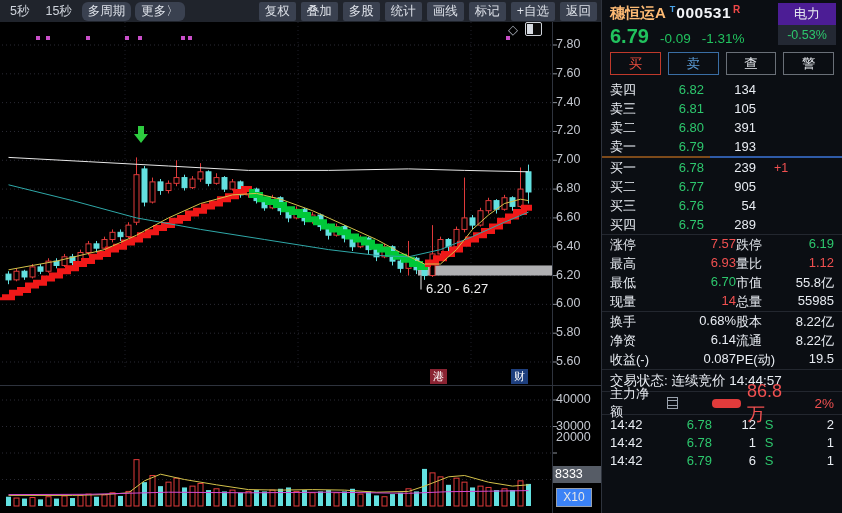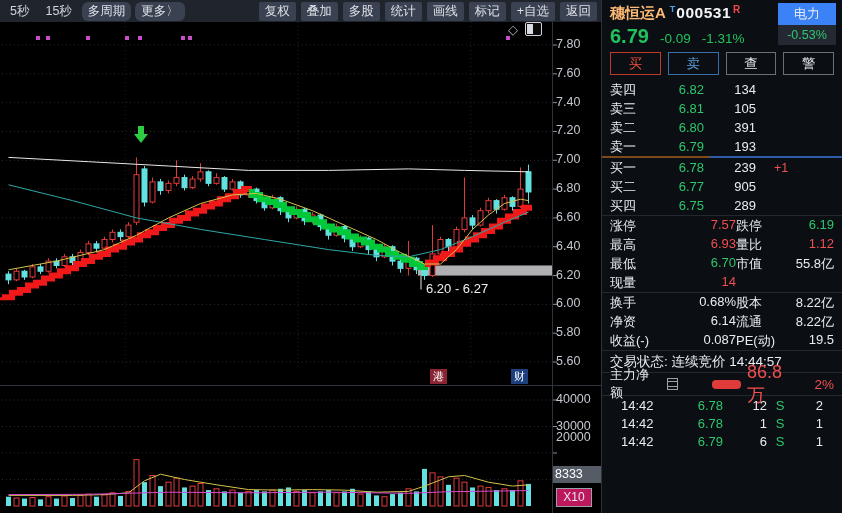--- a/index.html
+++ b/index.html
@@ -21,36 +21,36 @@
   .plabel{position:absolute;width:42px;text-align:left;font-size:12.5px;color:#c4c8d0;pointer-events:none;}
   .corner-icons{position:absolute;left:508px;top:22px;display:flex;align-items:center;gap:7px;}
   .diamond-ic{color:#aeb4bf;font-size:13px;line-height:13px;}
   .panel-ic{width:15px;height:12px;border:1px solid #cfd3da;border-radius:2px;position:relative;background:#0a0a0a;}
   .panel-ic::after{content:"";position:absolute;left:1px;top:1px;bottom:1px;width:6px;background:#d7dbe2;}
   .mkt-tag{position:absolute;top:369px;width:17px;height:15px;line-height:15px;text-align:center;
            font-size:11px;color:#fff;cursor:default;}
   .vol-cur-tag{position:absolute;left:553px;top:466px;width:46px;height:17px;background:#565c66;
                color:#fff;font-size:12.5px;line-height:17px;text-align:left;padding-left:2px;}
   .vol-mult{position:absolute;left:556px;top:488px;width:34px;height:17px;border:1px solid #9aa0a8;
-            color:#e8e8e8;font-size:12px;line-height:17px;text-align:center;background:#be185d;}
+            color:#e8e8e8;font-size:12px;line-height:17px;text-align:center;background:#3b82f6;}
   
   .quote{position:absolute;left:601px;top:0;width:241px;height:513px;background:#0b0e13;
          border-left:1px solid #2e333d;box-sizing:border-box;font-size:13px;color:#e8ecf2;}
   .r{color:#f05050;} .g{color:#2dc76d;} .w{color:#e8ecf2;}
   .q-header{position:relative;height:50px;}
   .q-line1{position:absolute;left:8px;top:4px;display:flex;align-items:flex-start;}
   .q-name{color:#fdba74;font-size:15px;font-weight:bold;}
   .q-t{color:#4aa3e8;font-size:9px;font-weight:bold;margin:0 1px 0 4px;}
   .q-code{color:#f2f4f8;font-size:15.5px;font-weight:bold;letter-spacing:.5px;}
   .q-r{color:#f04848;font-size:10px;font-weight:bold;margin-left:2px;}
   .q-line2{position:absolute;left:8px;top:25px;display:flex;align-items:baseline;gap:11px;}
   .q-price{color:#21c25e;font-size:20px;font-weight:bold;}
   .q-chg{color:#21c25e;font-size:13.5px;}
   .q-sector{position:absolute;right:6px;top:3px;width:58px;text-align:center;cursor:pointer;}
-  .q-sector-name{height:22px;line-height:22px;background:#3b82f6;color:#e8ecf2;font-size:13px;}
+  .q-sector-name{height:22px;line-height:22px;background:#4c1d95;color:#e8ecf2;font-size:13px;}
   .q-sector-chg{height:20px;line-height:20px;background:#232833;color:#2dc76d;font-size:12.5px;}
   .q-actions{height:30px;display:flex;gap:7px;padding:2px 8px 0;box-sizing:border-box;}
   .q-btn{flex:1;height:23px;line-height:21px;text-align:center;font-size:13.5px;background:transparent;
          border:1px solid #6a7078;color:#e6e9ee;box-sizing:border-box;cursor:pointer;}
   .q-btn.buy{border-color:#c0392b;color:#e74c3c;}
   .q-btn.sell{border-color:#3a6ea5;color:#5a9bd5;}
   .book-row{height:19px;display:flex;align-items:center;padding:0 8px;}
   .book-row .lbl{width:44px;}
   .book-row .prc{width:50px;text-align:right;}
   .book-row .vol{width:52px;text-align:right;color:#e8ecf2;}
@@ -61,21 +61,21 @@
   .stat-half1{width:126px;display:flex;justify-content:flex-end;}
   .stat-half2{flex:1;display:flex;}
   .stat-row .val{margin-left:auto;}
   .q-session{height:21px;line-height:21px;padding:0 8px;font-size:13.5px;white-space:nowrap;}
   .q-flow{height:22px;display:flex;align-items:center;padding:0 8px;gap:6px;}
   .doc-icon{width:11px;height:12px;border:1px solid #9aa2ad;box-sizing:border-box;
             background:repeating-linear-gradient(to bottom,transparent 0 2px,#9aa2ad 2px 3px,transparent 3px 5px);}
   .flow-bar{width:30px;height:9px;border-radius:4px;background:#e03b3b;margin-left:28px;}
   .q-flow .fv{margin-left:auto;font-size:18px;}
   .q-flow .fp{width:30px;text-align:right;font-size:13.5px;}
-  .tick-row{height:18px;display:flex;align-items:center;padding:0 19px;}
+  .tick-row{height:18px;display:flex;align-items:center;padding:0 8px;}
   .tick-row .tt{width:40px;}
   .tick-row .tp{width:62px;text-align:right;}
   .tick-row .tv{width:44px;text-align:right;}
   .tick-row .ts{width:26px;text-align:center;}
   .tick-row .tc{flex:1;text-align:right;}
 </style>
 </head>
 <body>
 
 <div class="app">
@@ -451,20 +451,26 @@
           <span class="vol">239</span>
           <span class="ext r">+1</span>
         </div>
         <div class="book-row">
           <span class="lbl w">买二</span>
           <span class="prc g">6.77</span>
           <span class="vol">905</span>
           <span class="ext r"></span>
         </div>
         <div class="book-row">
+          <span class="lbl w">买三</span>
+          <span class="prc g">6.76</span>
+          <span class="vol">54</span>
+          <span class="ext r"></span>
+        </div>
+        <div class="book-row">
           <span class="lbl w">买四</span>
           <span class="prc g">6.75</span>
           <span class="vol">289</span>
           <span class="ext r"></span>
         </div>
       </div>
     <div class="q-sep"></div>
     <div id="q-statsA">
         <div class="stat-row">
           <span class="stat-half1">
@@ -493,20 +499,24 @@
           </span>
           <span class="stat-half2">
             <span class="w">市值</span>
             <span class="val w">55.8亿</span>
           </span>
         </div>
         <div class="stat-row">
           <span class="stat-half1">
             <span class="w">现量</span>
             <span class="val r">14</span>
+          </span>
+          <span class="stat-half2">
+            <span class="w">总量</span>
+            <span class="val w">55985</span>
           </span>
         </div>
       </div>
     <div class="q-sep"></div>
     <div id="q-statsB">
         <div class="stat-row">
           <span class="stat-half1">
             <span class="w">换手</span>
             <span class="val w">0.68%</span>
           </span>

